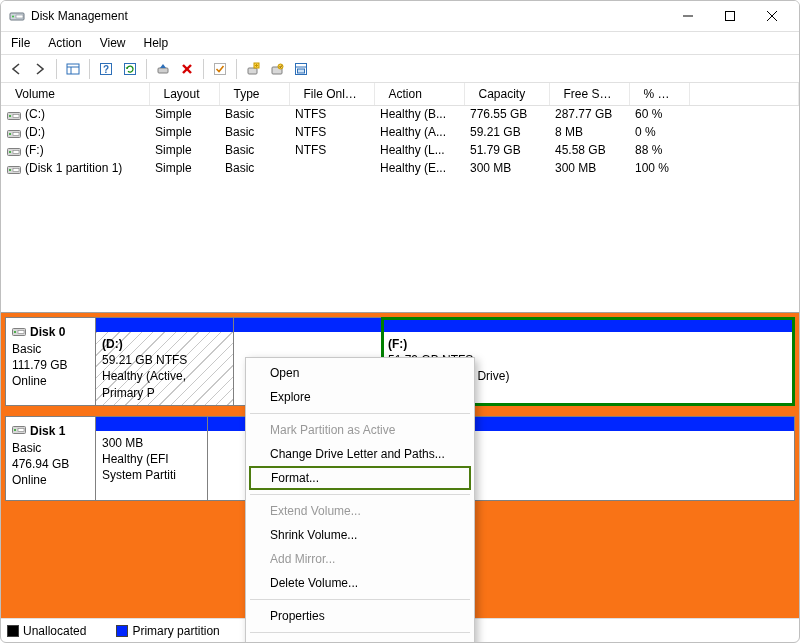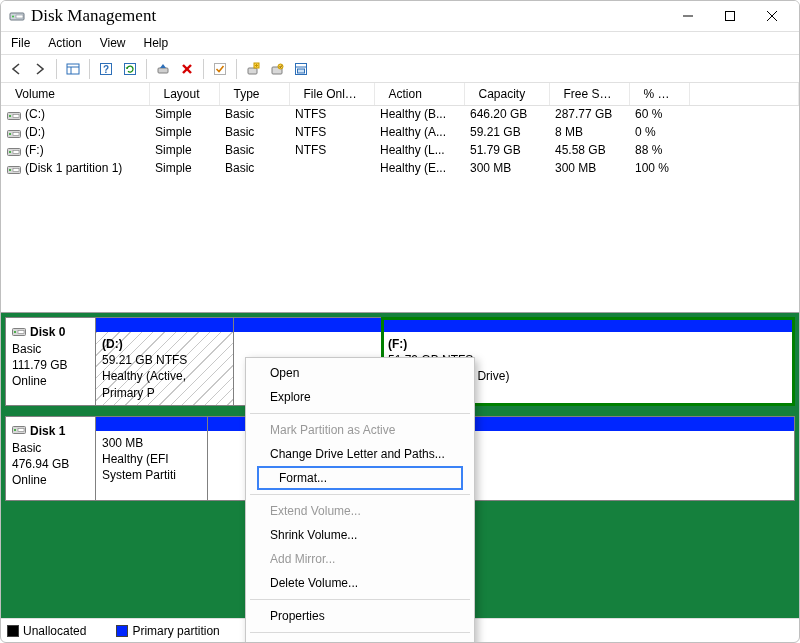--- a/index.html
+++ b/index.html
@@ -18,21 +18,21 @@
   }
   
   .titlebar {
     display: flex;
     align-items: center;
     height: 30px;
     padding: 0 6px 0 8px;
     background: #fff;
   }
   .titlebar .app-icon { width: 16px; height: 16px; margin-right: 6px; }
-  .title-text { flex: 1; font-size: 17px; font-family: Liberation Serif, serif; }
+  .title-text { flex: 1; font-size: 12px; }
   .winbtn {
     width: 42px; height: 28px;
     display: flex; align-items: center; justify-content: center;
     font-family: inherit;
   }
   .winbtn svg { display:block; }
   
   .menubar {
     display: flex;
     gap: 2px;
@@ -89,21 +89,21 @@
   .volpane {
     height: 230px;
     overflow-y: auto;
     border-bottom: 1px solid #a0a0a0;
   }
   .volpane-spacer { height: 120px; }
   
   .diskpane {
     flex:1;
     overflow: auto;
-    background:#15803d;
+    background:#f97316;
     padding: 4px 4px;
     position: relative;
   }
   .diskrow {
     display: flex;
     border: 1px solid #808080;
     background:#fff;
     margin-bottom:10px;
     min-height: 85px;
     position: relative;
@@ -172,22 +172,22 @@
     padding: 3px 2px;
     z-index: 50;
   }
   .ctxmenu .ci {
     padding: 5px 22px;
     white-space: nowrap;
   }
   .ctxmenu .ci.disabled { color:#999; }
   .ctxmenu .csep { border-top:1px solid #d9d9d9; margin: 4px 2px; }
   .ctxmenu .highlight-box {
-    border: 2px solid #3b82f6;
-    margin: 0 9px;
+    border: 2px solid #4d7c0f;
+    margin: 0 1px;
     padding: 3px 20px;
   }
   
   .root { display:flex; flex-direction:column; height: calc(643px - 2px); }
   
   .drivesvg rect.body { fill:#d8d8d8; stroke:#808080; stroke-width:1; }
   .drivesvg rect.slot { fill:#fff; stroke:#808080; stroke-width:.6; }
   .drivesvg circle.led { fill:#1ea01e; }
 </style>
 </head>
@@ -334,21 +334,21 @@
           <tr>
             <td><span class="volicon"><svg class="drivesvg" width="14" height="10" viewBox="0 0 14 10">
                   <rect class="body" x="0.5" y="1.5" width="13" height="7" rx="1"></rect>
                   <rect class="slot" x="6" y="3.5" width="6" height="3"></rect>
                   <circle class="led" cx="3" cy="5" r="1"></circle>
                 </svg></span><span>(C:)</span></td>
             <td>Simple</td>
             <td>Basic</td>
             <td>NTFS</td>
             <td>Healthy (B...</td>
-            <td>646.20 GB</td>
+            <td>776.55 GB</td>
             <td>287.77 GB</td>
             <td>60 %</td>
             <td></td>
           </tr>
           <tr>
             <td><span class="volicon"><svg class="drivesvg" width="14" height="10" viewBox="0 0 14 10">
                   <rect class="body" x="0.5" y="1.5" width="13" height="7" rx="1"></rect>
                   <rect class="slot" x="6" y="3.5" width="6" height="3"></rect>
                   <circle class="led" cx="3" cy="5" r="1"></circle>
                 </svg></span><span>(D:)</span></td>

